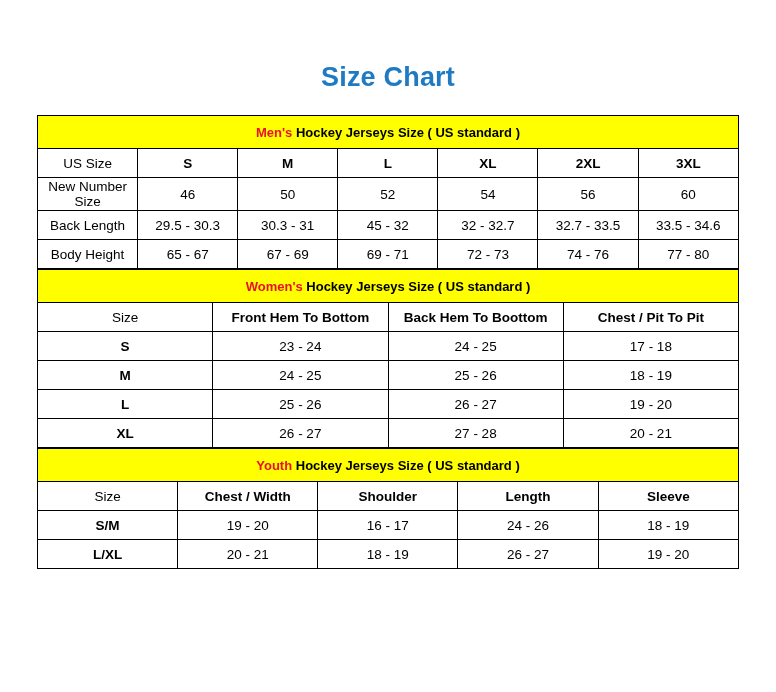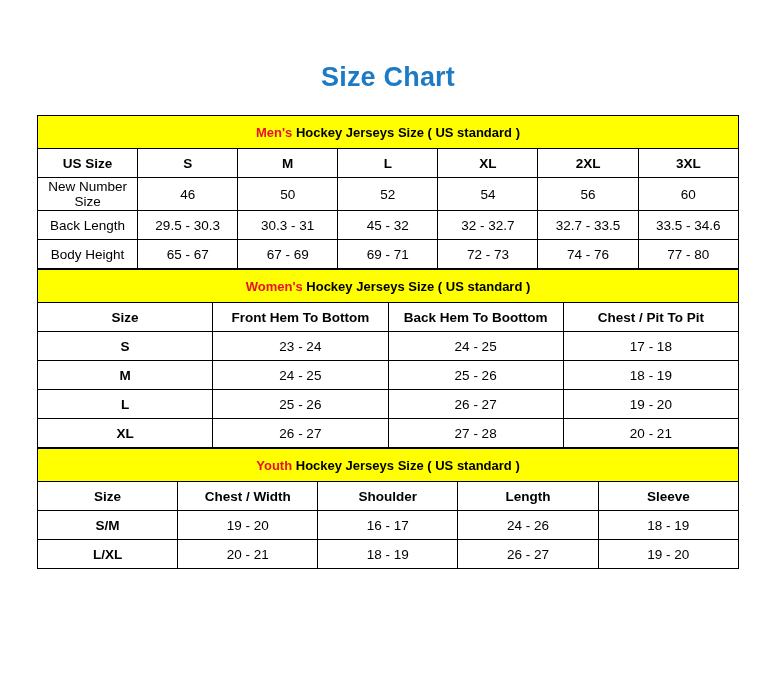--- a/index.html
+++ b/index.html
@@ -54,21 +54,21 @@
   .accent-red {
     color: #e8112d;
   }
   tr.col-header td {
     font-weight: bold;
   }
   td.row-label {
     font-weight: normal;
   }
   tr.col-header td.row-label {
-    font-weight: bold;
+    font-weight: normal;
     margin-top: 15px;
   }
   td.bold-cell {
     font-weight: bold;
   }
   .men-table td:first-child { width: 146px; }
   .men-table td { width: 92px; }
   .women-table td:first-child { width: 146px; }
   .youth-table td:first-child { width: 146px; }
 </style>

